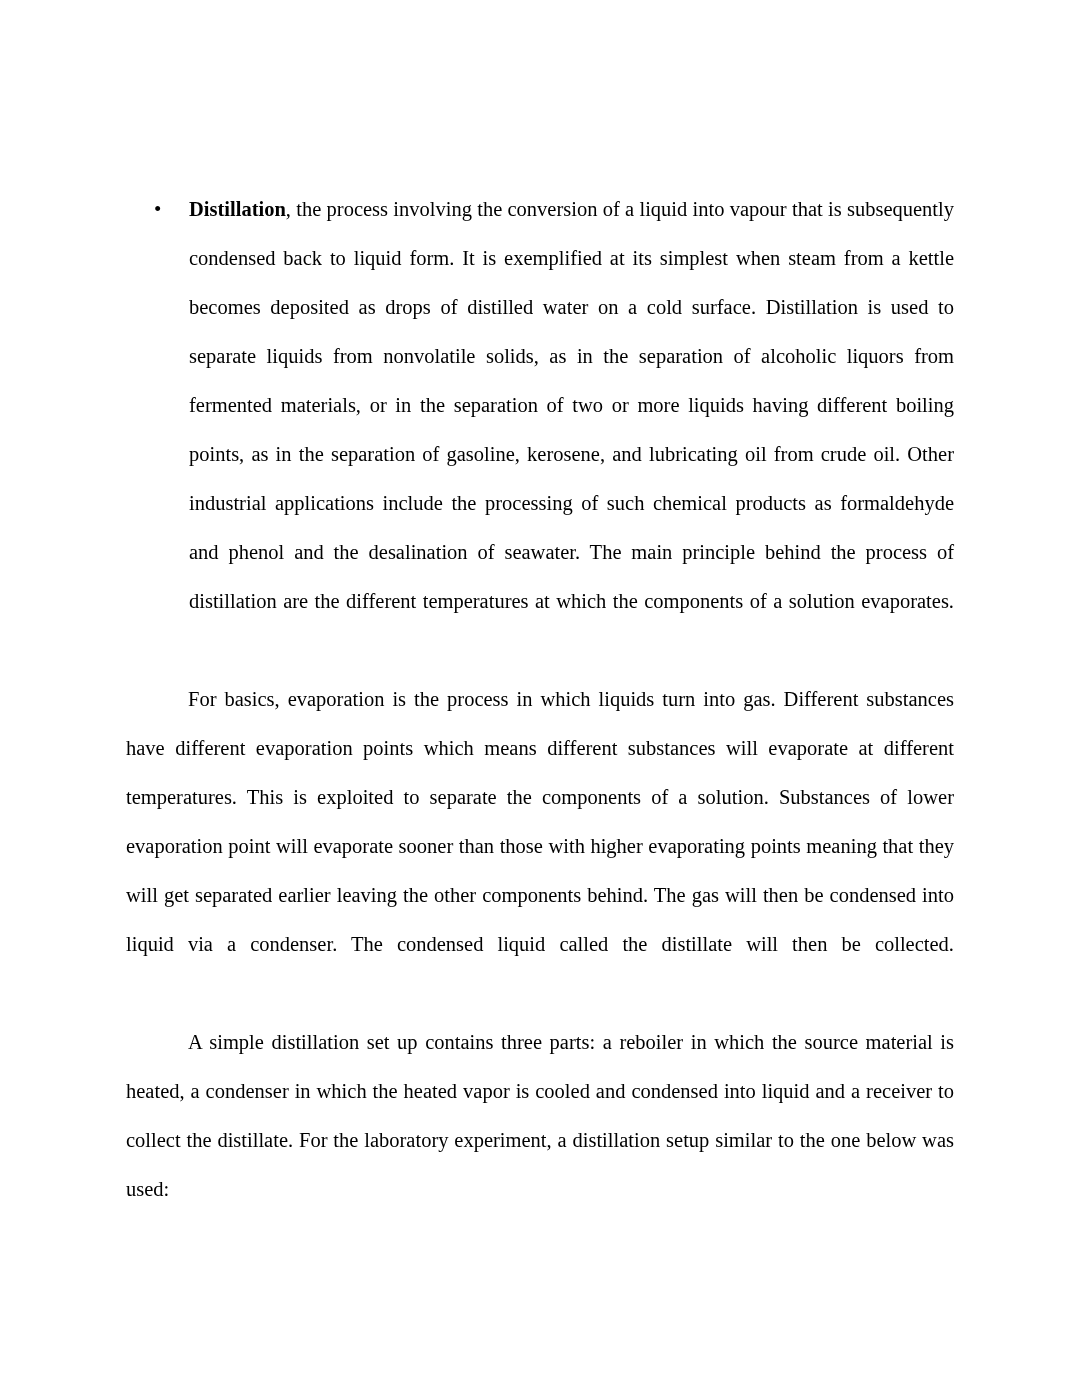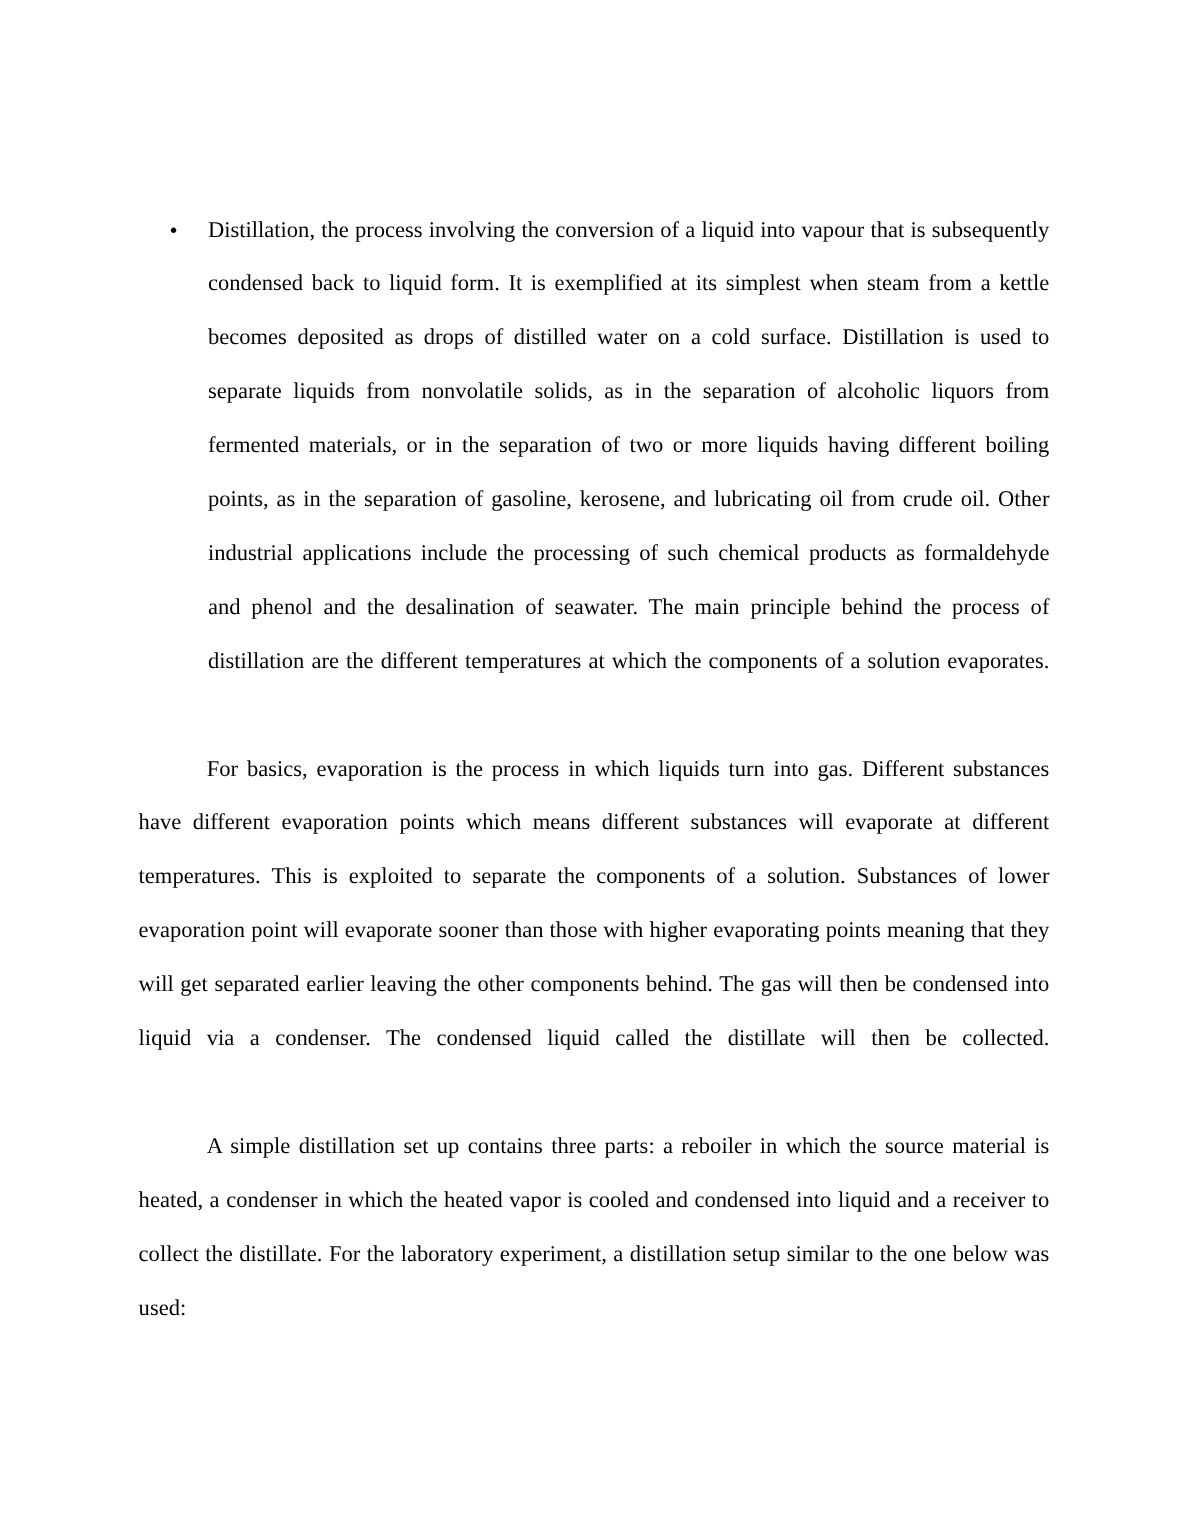--- a/index.html
+++ b/index.html
@@ -41,21 +41,21 @@
     font-size: 20.5px;
     line-height: 49px;
     text-align: justify;
     text-justify: inter-word;
     hyphens: none;
   }
   p.indented {
     text-indent: 62px;
   }
   .lead-term {
-    font-weight: normal;
+    font-weight: bold;
   }
   
   p::after {
     content: "";
     display: inline-block;
     width: 100%;
   }
 </style>
 </head>
 <body>

